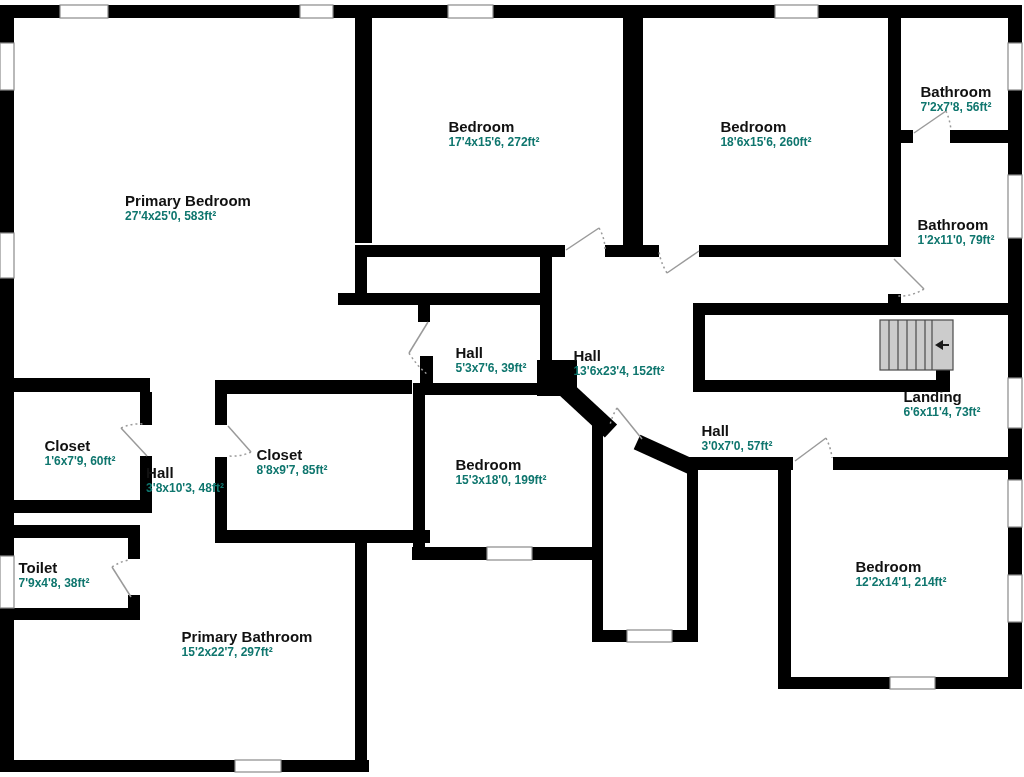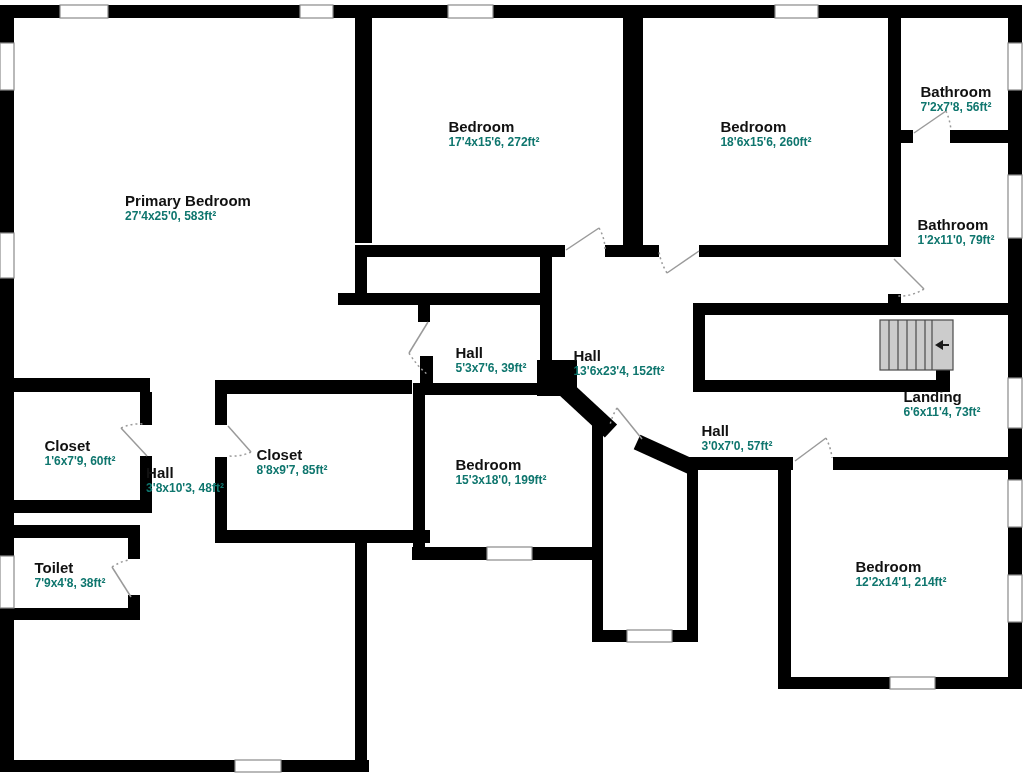--- a/index.html
+++ b/index.html
@@ -213,24 +213,28 @@
     <span class="dm">1'6x7'9, 60ft²</span>
   </div>
   <div class="room-label" style="left:292px;top:462px;">
     <span class="nm">Closet</span>
     <span class="dm">8'8x9'7, 85ft²</span>
   </div>
   <div class="room-label" style="left:185px;top:480px;">
     <span class="nm">Hall</span>
     <span class="dm">3'8x10'3, 48ft²</span>
   </div>
-  <div class="room-label" style="left:54px;top:575px;margin-left:16px;">
+  <div class="room-label" style="left:54px;top:575px;">
     <span class="nm">Toilet</span>
     <span class="dm">7'9x4'8, 38ft²</span>
   </div>
+  <div class="room-label" style="left:247px;top:644px;">
+    <span class="nm">Primary Bathroom</span>
+    <span class="dm">15'2x22'7, 297ft²</span>
+  </div>
   <div class="room-label" style="left:501px;top:472px;">
     <span class="nm">Bedroom</span>
     <span class="dm">15'3x18'0, 199ft²</span>
   </div>
   <div class="room-label" style="left:901px;top:574px;">
     <span class="nm">Bedroom</span>
     <span class="dm">12'2x14'1, 214ft²</span>
   </div>
 
 </div>

